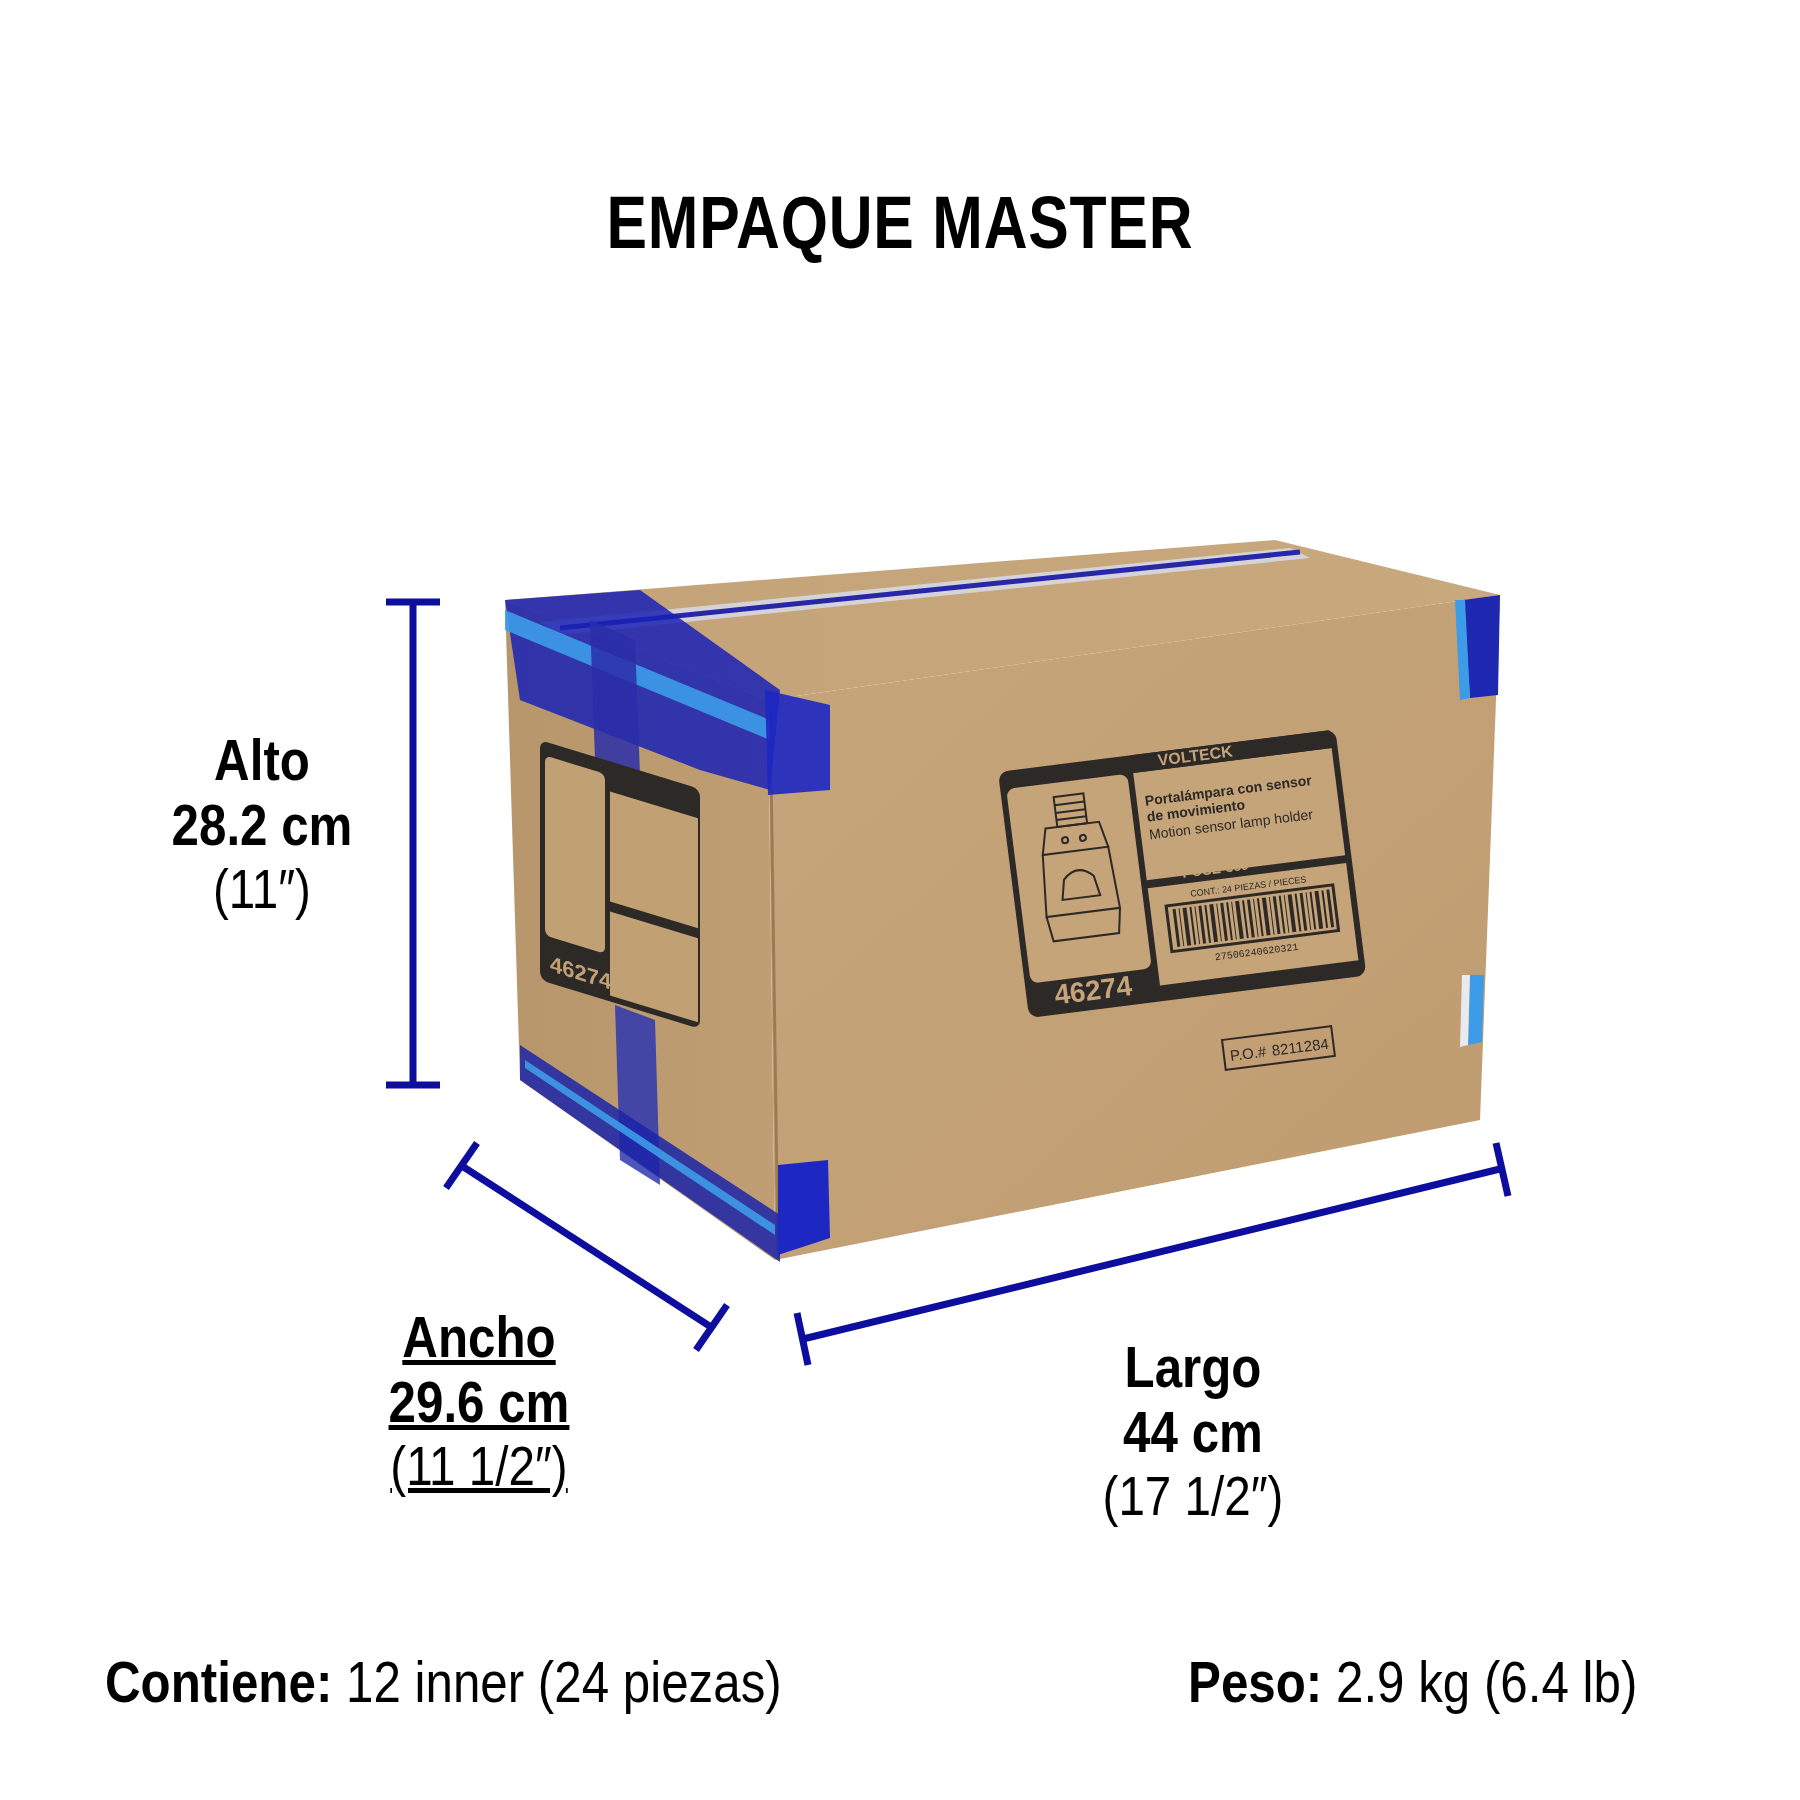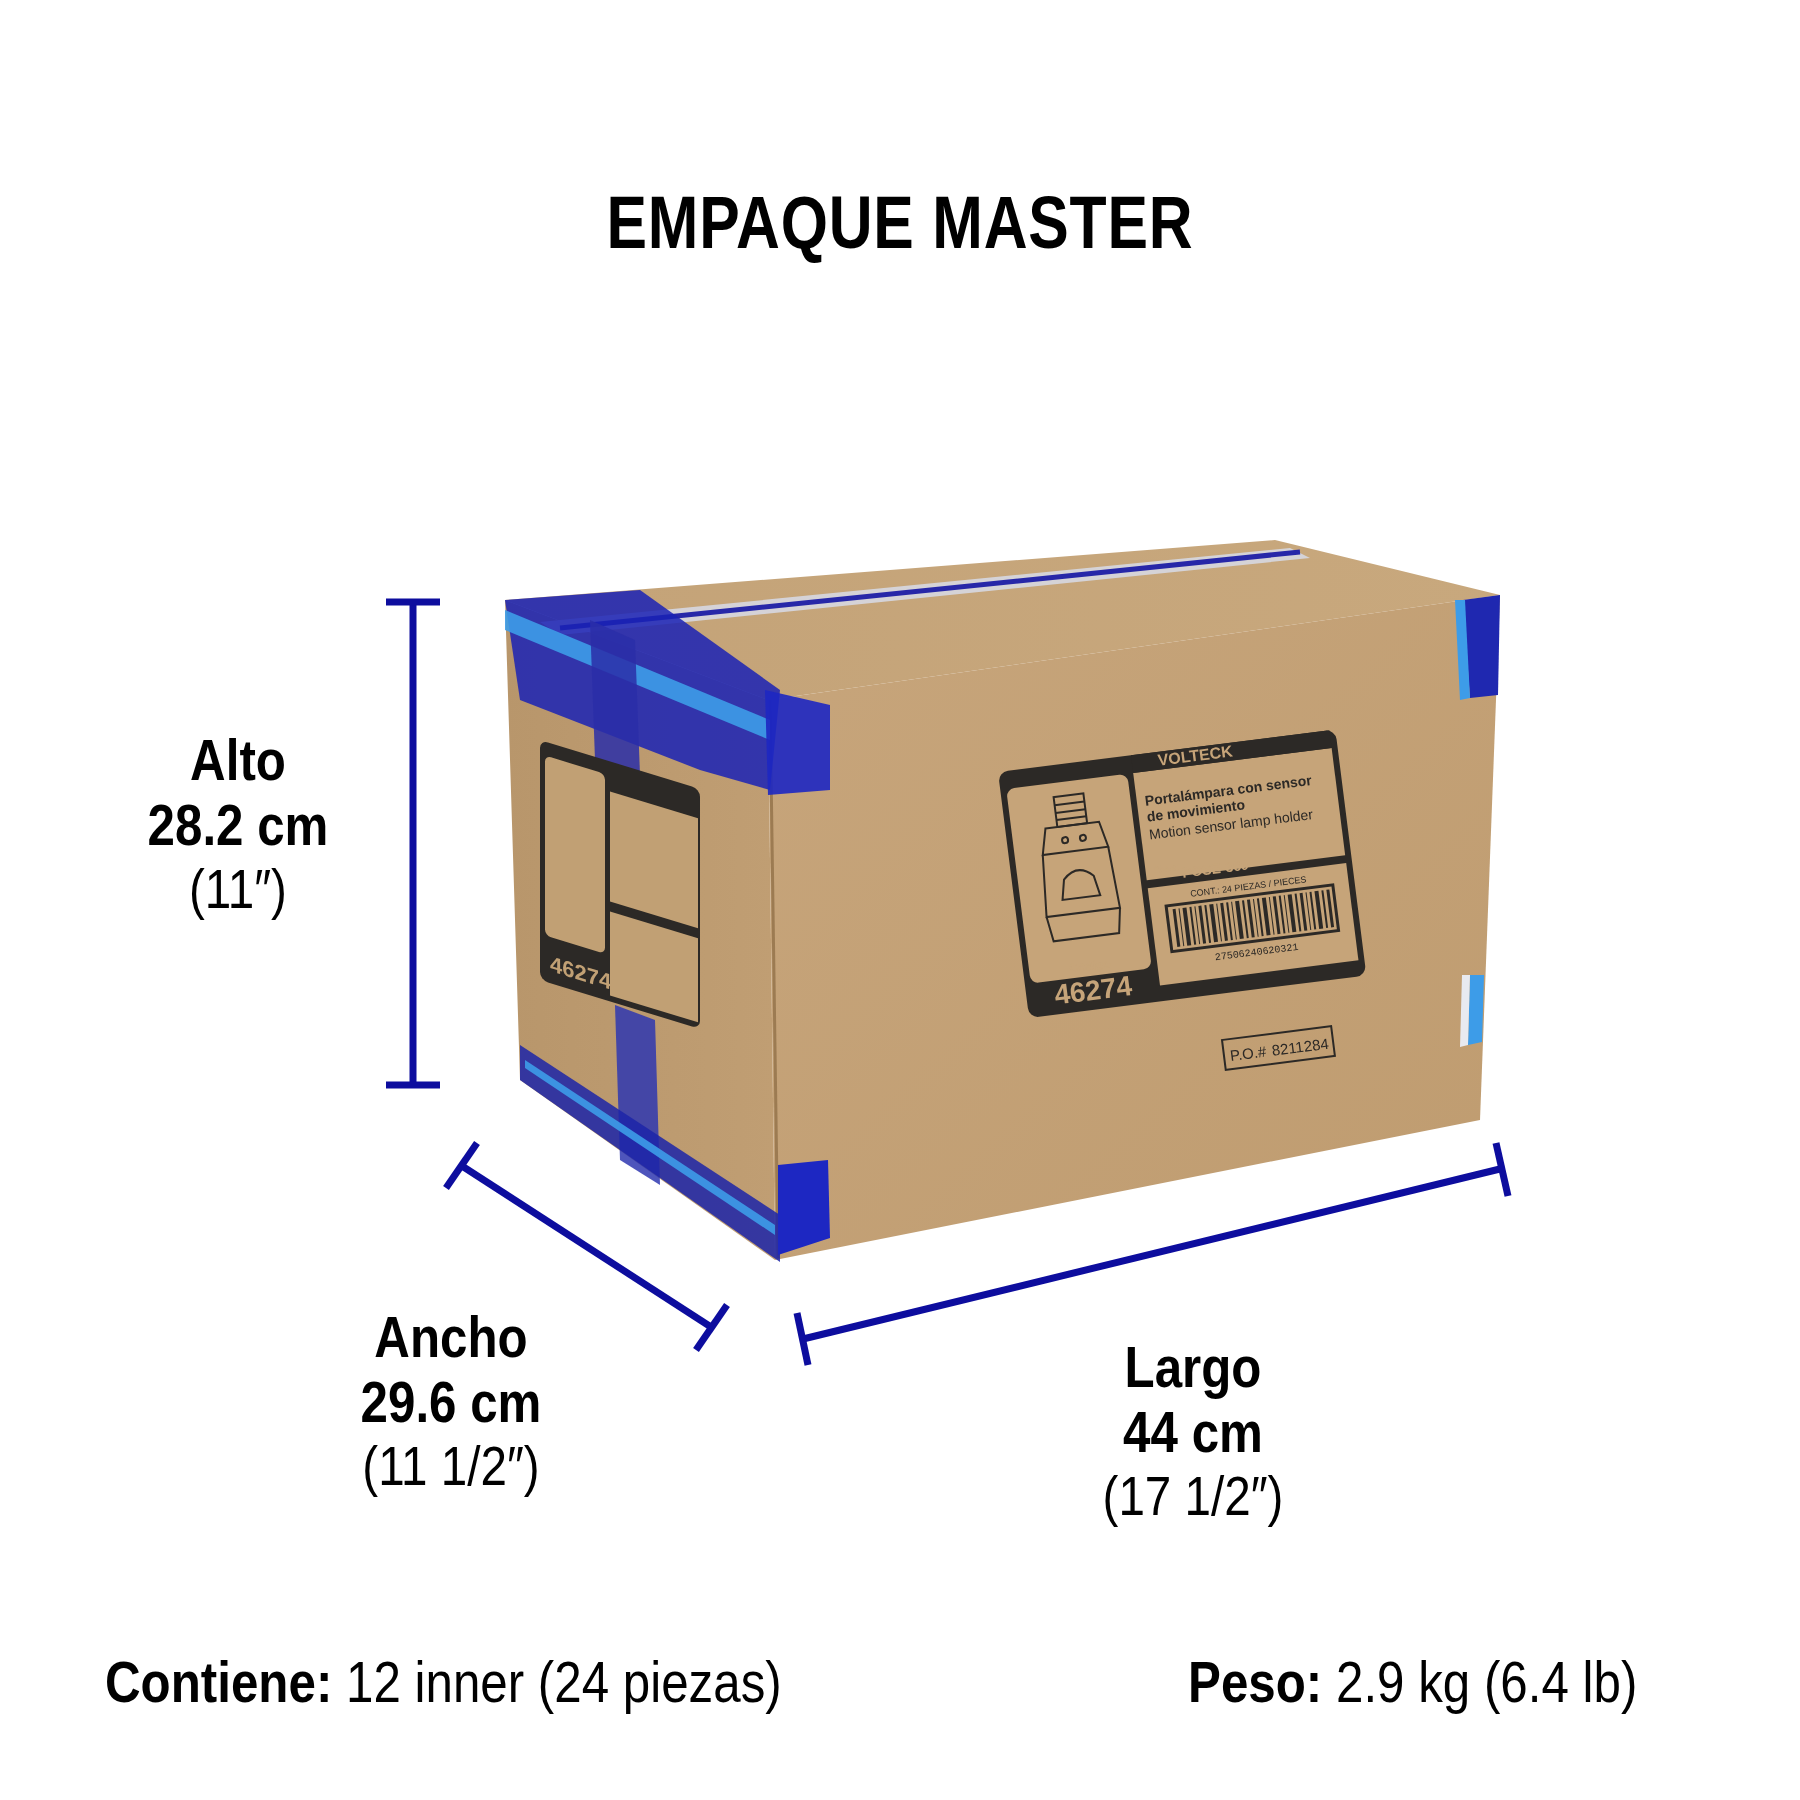--- a/index.html
+++ b/index.html
@@ -3,22 +3,22 @@
 <meta charset="utf-8">
 <style>
   html, body { margin: 0; padding: 0; background: #ffffff; }
   body { width: 1800px; height: 1800px; position: relative; overflow: hidden;
          font-family: "Liberation Sans", "DejaVu Sans", sans-serif; color: #000; }
   .title { position: absolute; top: 180px; left: 0; width: 1800px; text-align: center;
            font-size: 74px; font-weight: bold; letter-spacing: 1px; transform: scaleX(0.82); }
   .dim-label { position: absolute; text-align: center; font-weight: bold; line-height: 1.12; }
   .dim-label .name, .dim-label .metric { font-size: 58px; display: block; transform: scaleX(0.85); }
   .dim-label .imperial { font-size: 56px; font-weight: normal; display: block; transform: scaleX(0.85); }
-  #alto { left: 108px; top: 728px; width: 260px; }
-  #ancho { left: 321px; top: 1305px; width: 260px; }
+  #alto { left: 132px; top: 728px; width: 260px; }
+  #ancho { left: 349px; top: 1305px; width: 260px; text-decoration: underline; }
   #largo { left: 1063px; top: 1335px; width: 260px; }
   .footer { position: absolute; top: 1648px; font-size: 58px; white-space: nowrap; transform-origin: left center; transform: scaleX(0.85); }
   .footer b { font-weight: bold; }
   #contiene { left: 105px; }
   #peso { left: 1188px; }
   svg.scene { position: absolute; left: 0; top: 0; }
 </style>
 </head>
 <body>
 

